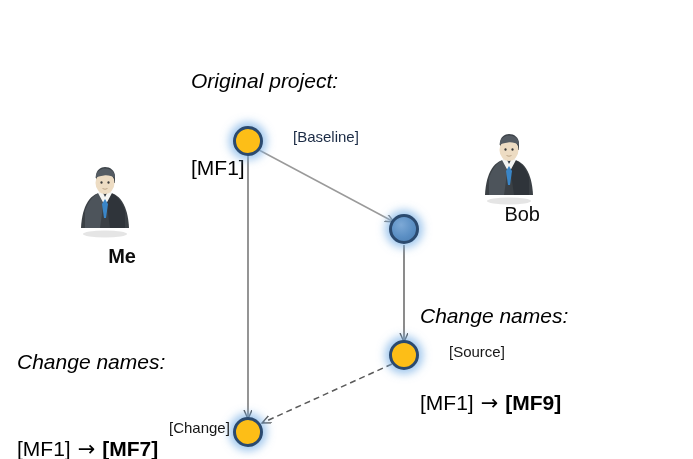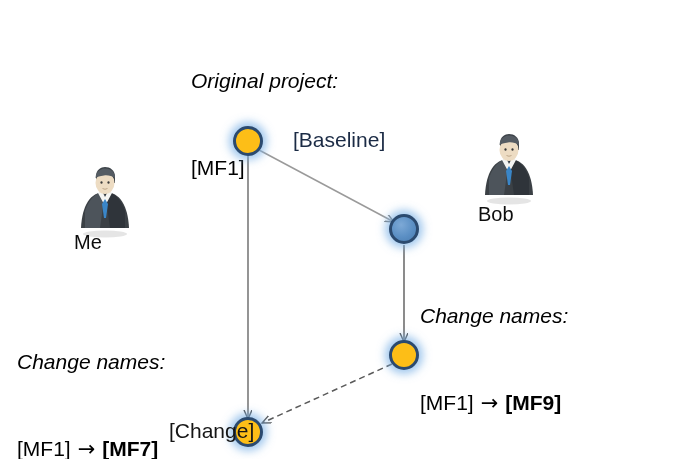--- a/index.html
+++ b/index.html
@@ -55,21 +55,21 @@
   }
   .node.blue {
     background: radial-gradient(circle at 38% 33%, #7da9d6 0%, #5b8fc4 55%, #4a7cb0 100%);
     background-color: #5f92c6;
     box-shadow: 0 0 9px 4px rgba(120,175,230,0.70);
   }
 
   
   .nodelabel {
     position: absolute;
-    font-size: 21px;
+    font-size: 15px;
     white-space: pre;
     padding-left: 24px;
   }
   .nodelabel.navy { color: #1b2b45; }
   .nodelabel.dark { color: #161616; }
 
   
   .stereotype {
     position: absolute;
     font-size: 17px;
@@ -84,21 +84,21 @@
     position: absolute;
     width: 62px;
     height: 72px;
   }
   .avatar svg { display: block; }
   .person-name {
     position: absolute;
     font-size: 20px;
     color: #0d0d0d;
     white-space: pre;
-    text-align: left;
+    text-align: right;
   }
 </style>
 </head>
 <body>
 
 <div id="canvas">
 
   <svg class="edges" viewBox="0 0 693 459">
     <defs>
       <marker id="arrow-open" markerWidth="12" markerHeight="12" refX="9" refY="4" orient="auto" markerUnits="userSpaceOnUse">
@@ -122,20 +122,21 @@
     <span class="row hdr">Original project:</span>
     <span class="row">[MF1]</span>
   </div>
 
   <div class="node orange" style="left:233px; top:126px;"></div>
   <div class="nodelabel navy" style="left:269px; top:128px;">[Baseline]</div>
 
   <div class="node blue" style="left:389px; top:214px;"></div>
 
   <div class="node orange" style="left:389px; top:340px;"></div>
+  <div class="nodelabel dark" style="left:425px; top:343px;">[Source]</div>
 
   <div class="node orange" style="left:233px; top:417px;"></div>
   <div class="nodelabel dark" style="left:145px; top:419px;">[Change]</div>
 
 
   <div class="avatar" style="left:74px; top:166px;">
     <svg viewBox="0 0 62 72" width="62" height="72">
       <ellipse cx="31" cy="68" rx="22" ry="3.5" fill="#cfcfcf" opacity="0.55"></ellipse>
       <path d="M31 26 C16 26 8 40 7 62 L55 62 C54 40 46 26 31 26 Z" fill="#3b4045"></path>
       <path d="M31 26 C22 26 15 33 11 45 L11 62 L26 62 Z" fill="#4d545b"></path>
@@ -143,21 +144,21 @@
       <path d="M24 27 L31 40 L38 27 L34 25 L31 31 L28 25 Z" fill="#f4f4f2"></path>
       <path d="M31 33 L34 38 L32 52 L30 52 L28 38 Z" fill="#3a86c8"></path>
       <path d="M22 10 C22 4 27 1 31 1 C36 1 41 4 41 11 L41 17 L22 17 Z" fill="#3d4349"></path>
       <ellipse cx="31" cy="17" rx="9.5" ry="11" fill="#eddcc3"></ellipse>
       <path d="M21.5 12 C22 5 27 2.5 31.5 2.5 C37 2.5 41 6 41 12 C38 10 34 9 30 9.5 C26 10 23 11 21.5 12 Z" fill="#555c63"></path>
       <ellipse cx="27.5" cy="16.5" rx="1.1" ry="1.3" fill="#3a3a3a"></ellipse>
       <ellipse cx="34.5" cy="16.5" rx="1.1" ry="1.3" fill="#3a3a3a"></ellipse>
       <path d="M28.5 22.5 Q31 24 33.5 22.5" stroke="#b9a183" stroke-width="0.9" fill="none"></path>
     </svg>
   </div>
-  <div class="person-name" style="left:74px; top:231px; width:62px;">Me</div>
+  <div class="person-name" style="left:74px; top:245px; width:62px;font-weight:bold;">Me</div>
 
   <div class="avatar" style="left:478px; top:133px;">
     <svg viewBox="0 0 62 72" width="62" height="72">
       <ellipse cx="31" cy="68" rx="22" ry="3.5" fill="#cfcfcf" opacity="0.55"></ellipse>
       <path d="M31 26 C16 26 8 40 7 62 L55 62 C54 40 46 26 31 26 Z" fill="#3b4045"></path>
       <path d="M31 26 C22 26 15 33 11 45 L11 62 L26 62 Z" fill="#4d545b"></path>
       <path d="M31 26 C40 26 47 33 51 45 L51 62 L36 62 Z" fill="#2f343a"></path>
       <path d="M24 27 L31 40 L38 27 L34 25 L31 31 L28 25 Z" fill="#f4f4f2"></path>
       <path d="M31 33 L34 38 L32 52 L30 52 L28 38 Z" fill="#3a86c8"></path>
       <path d="M22 10 C22 4 27 1 31 1 C36 1 41 4 41 11 L41 17 L22 17 Z" fill="#3d4349"></path>

